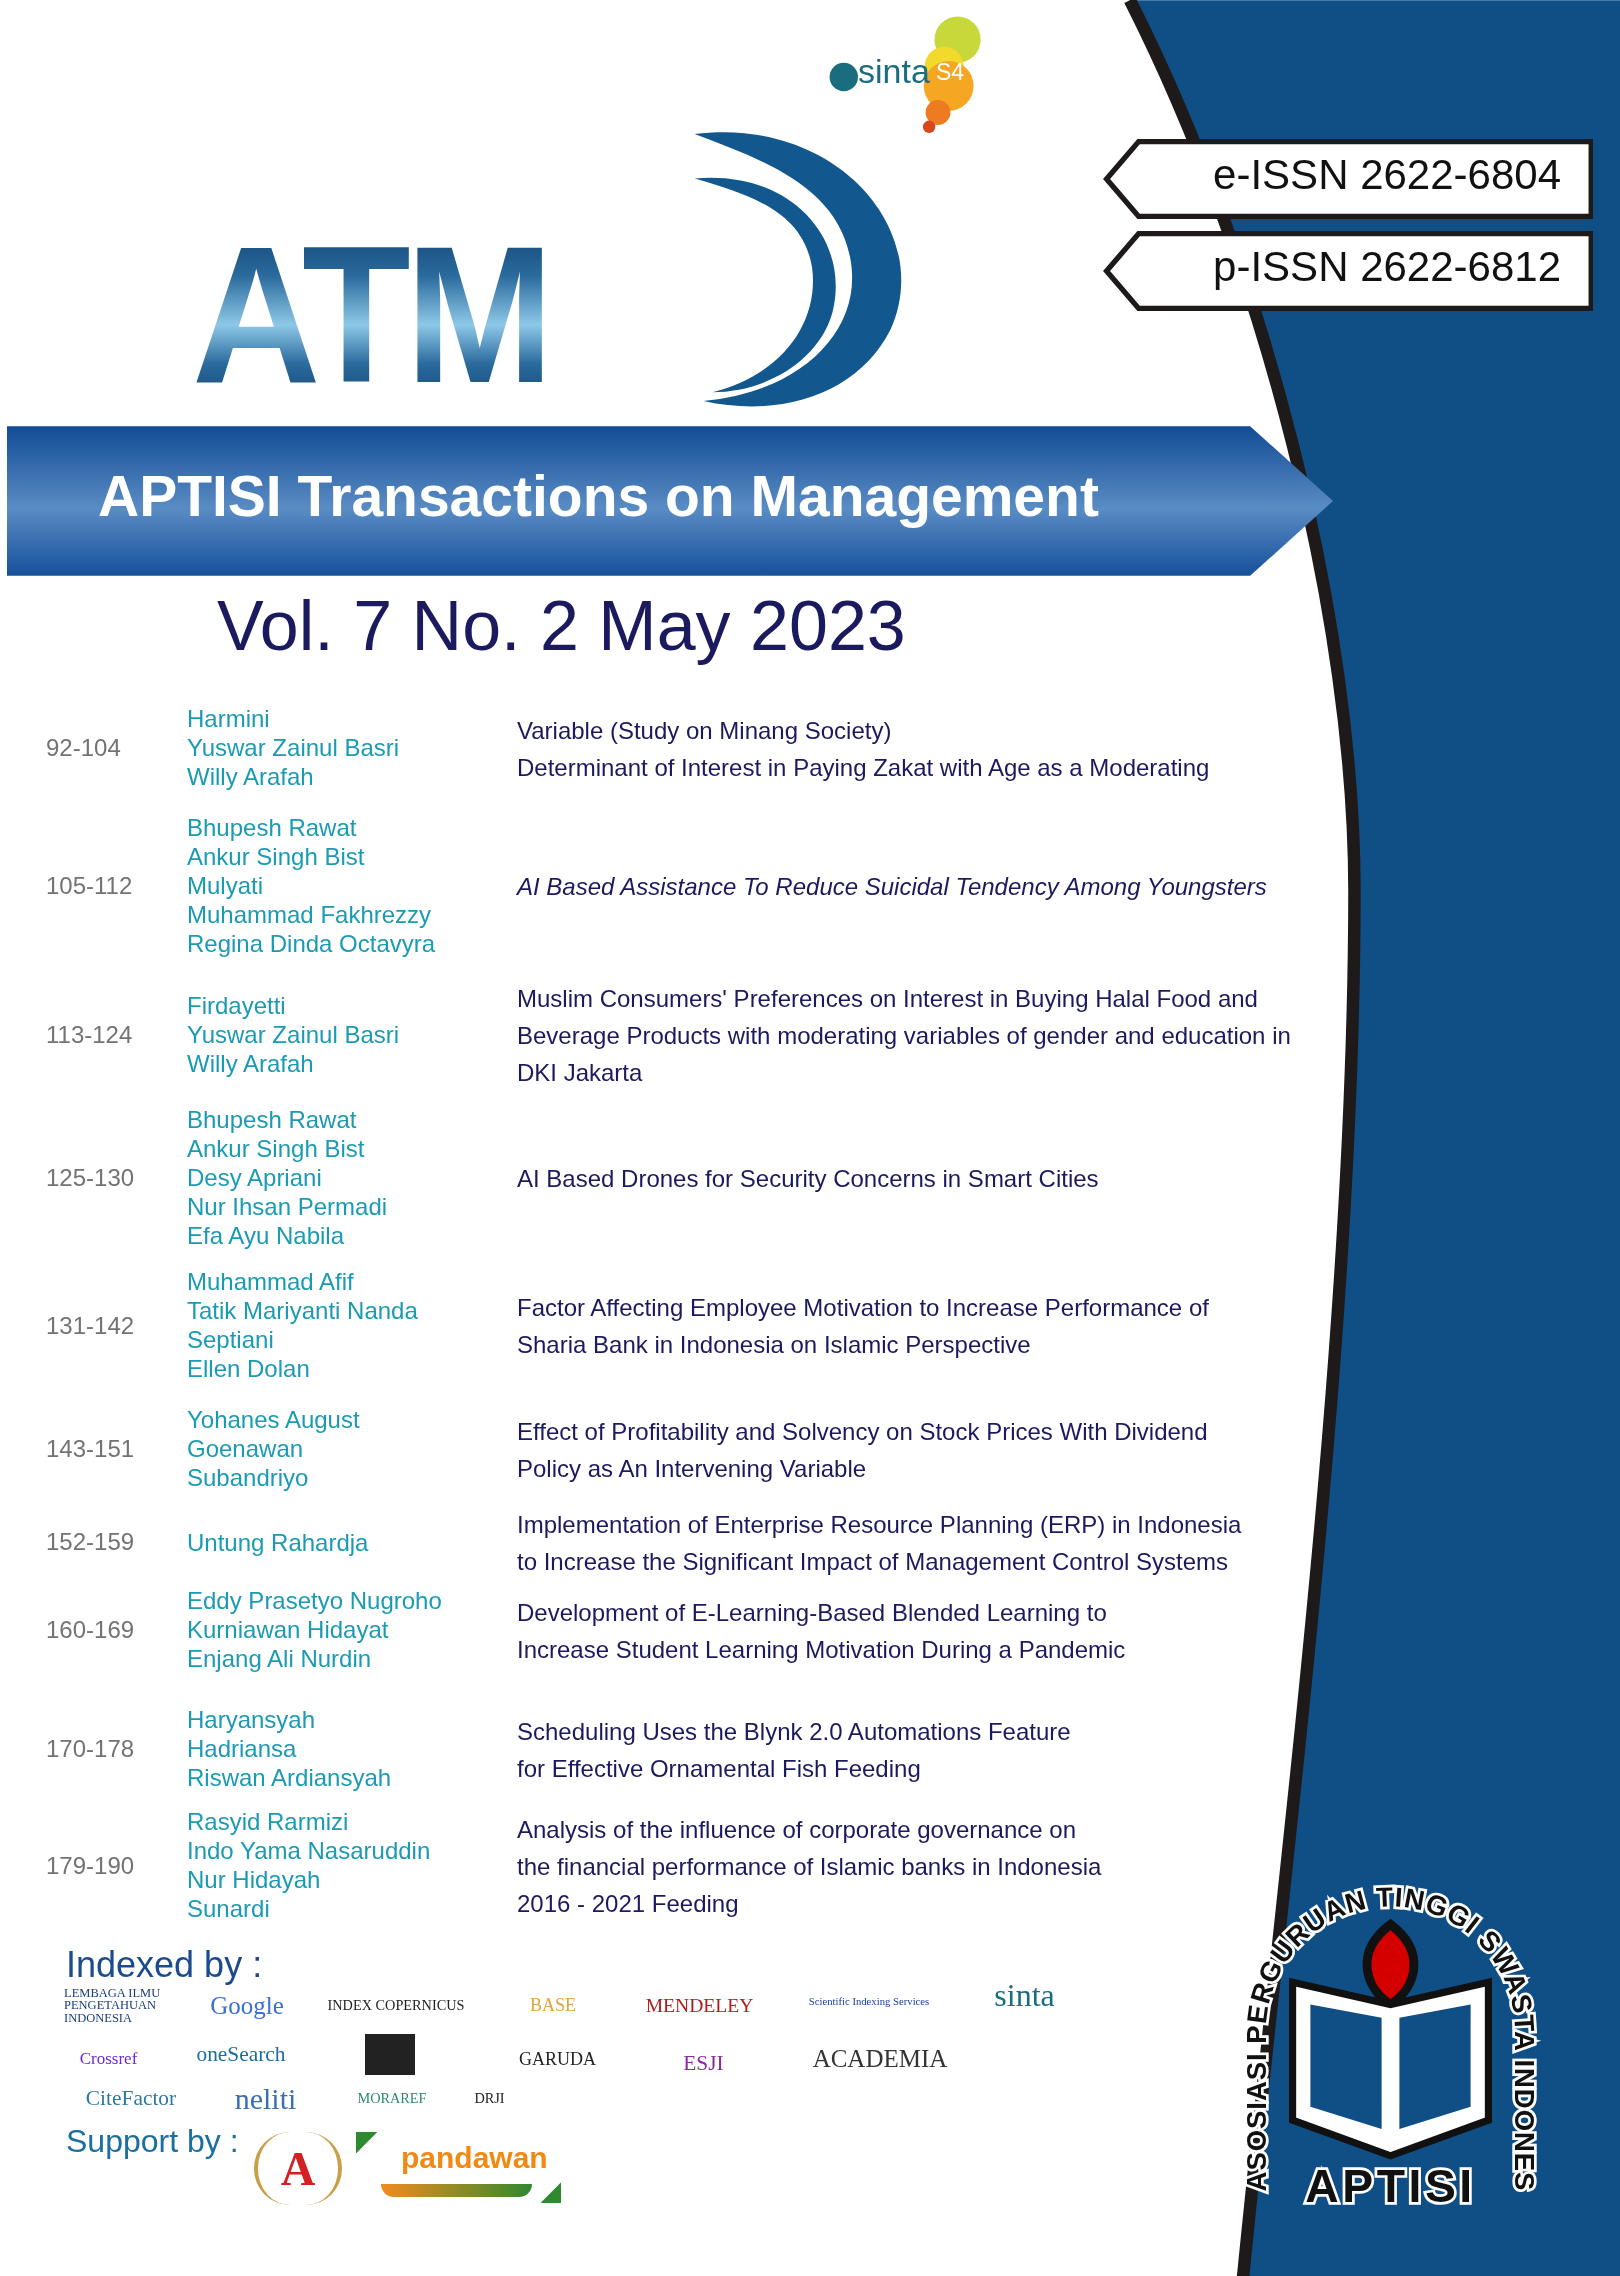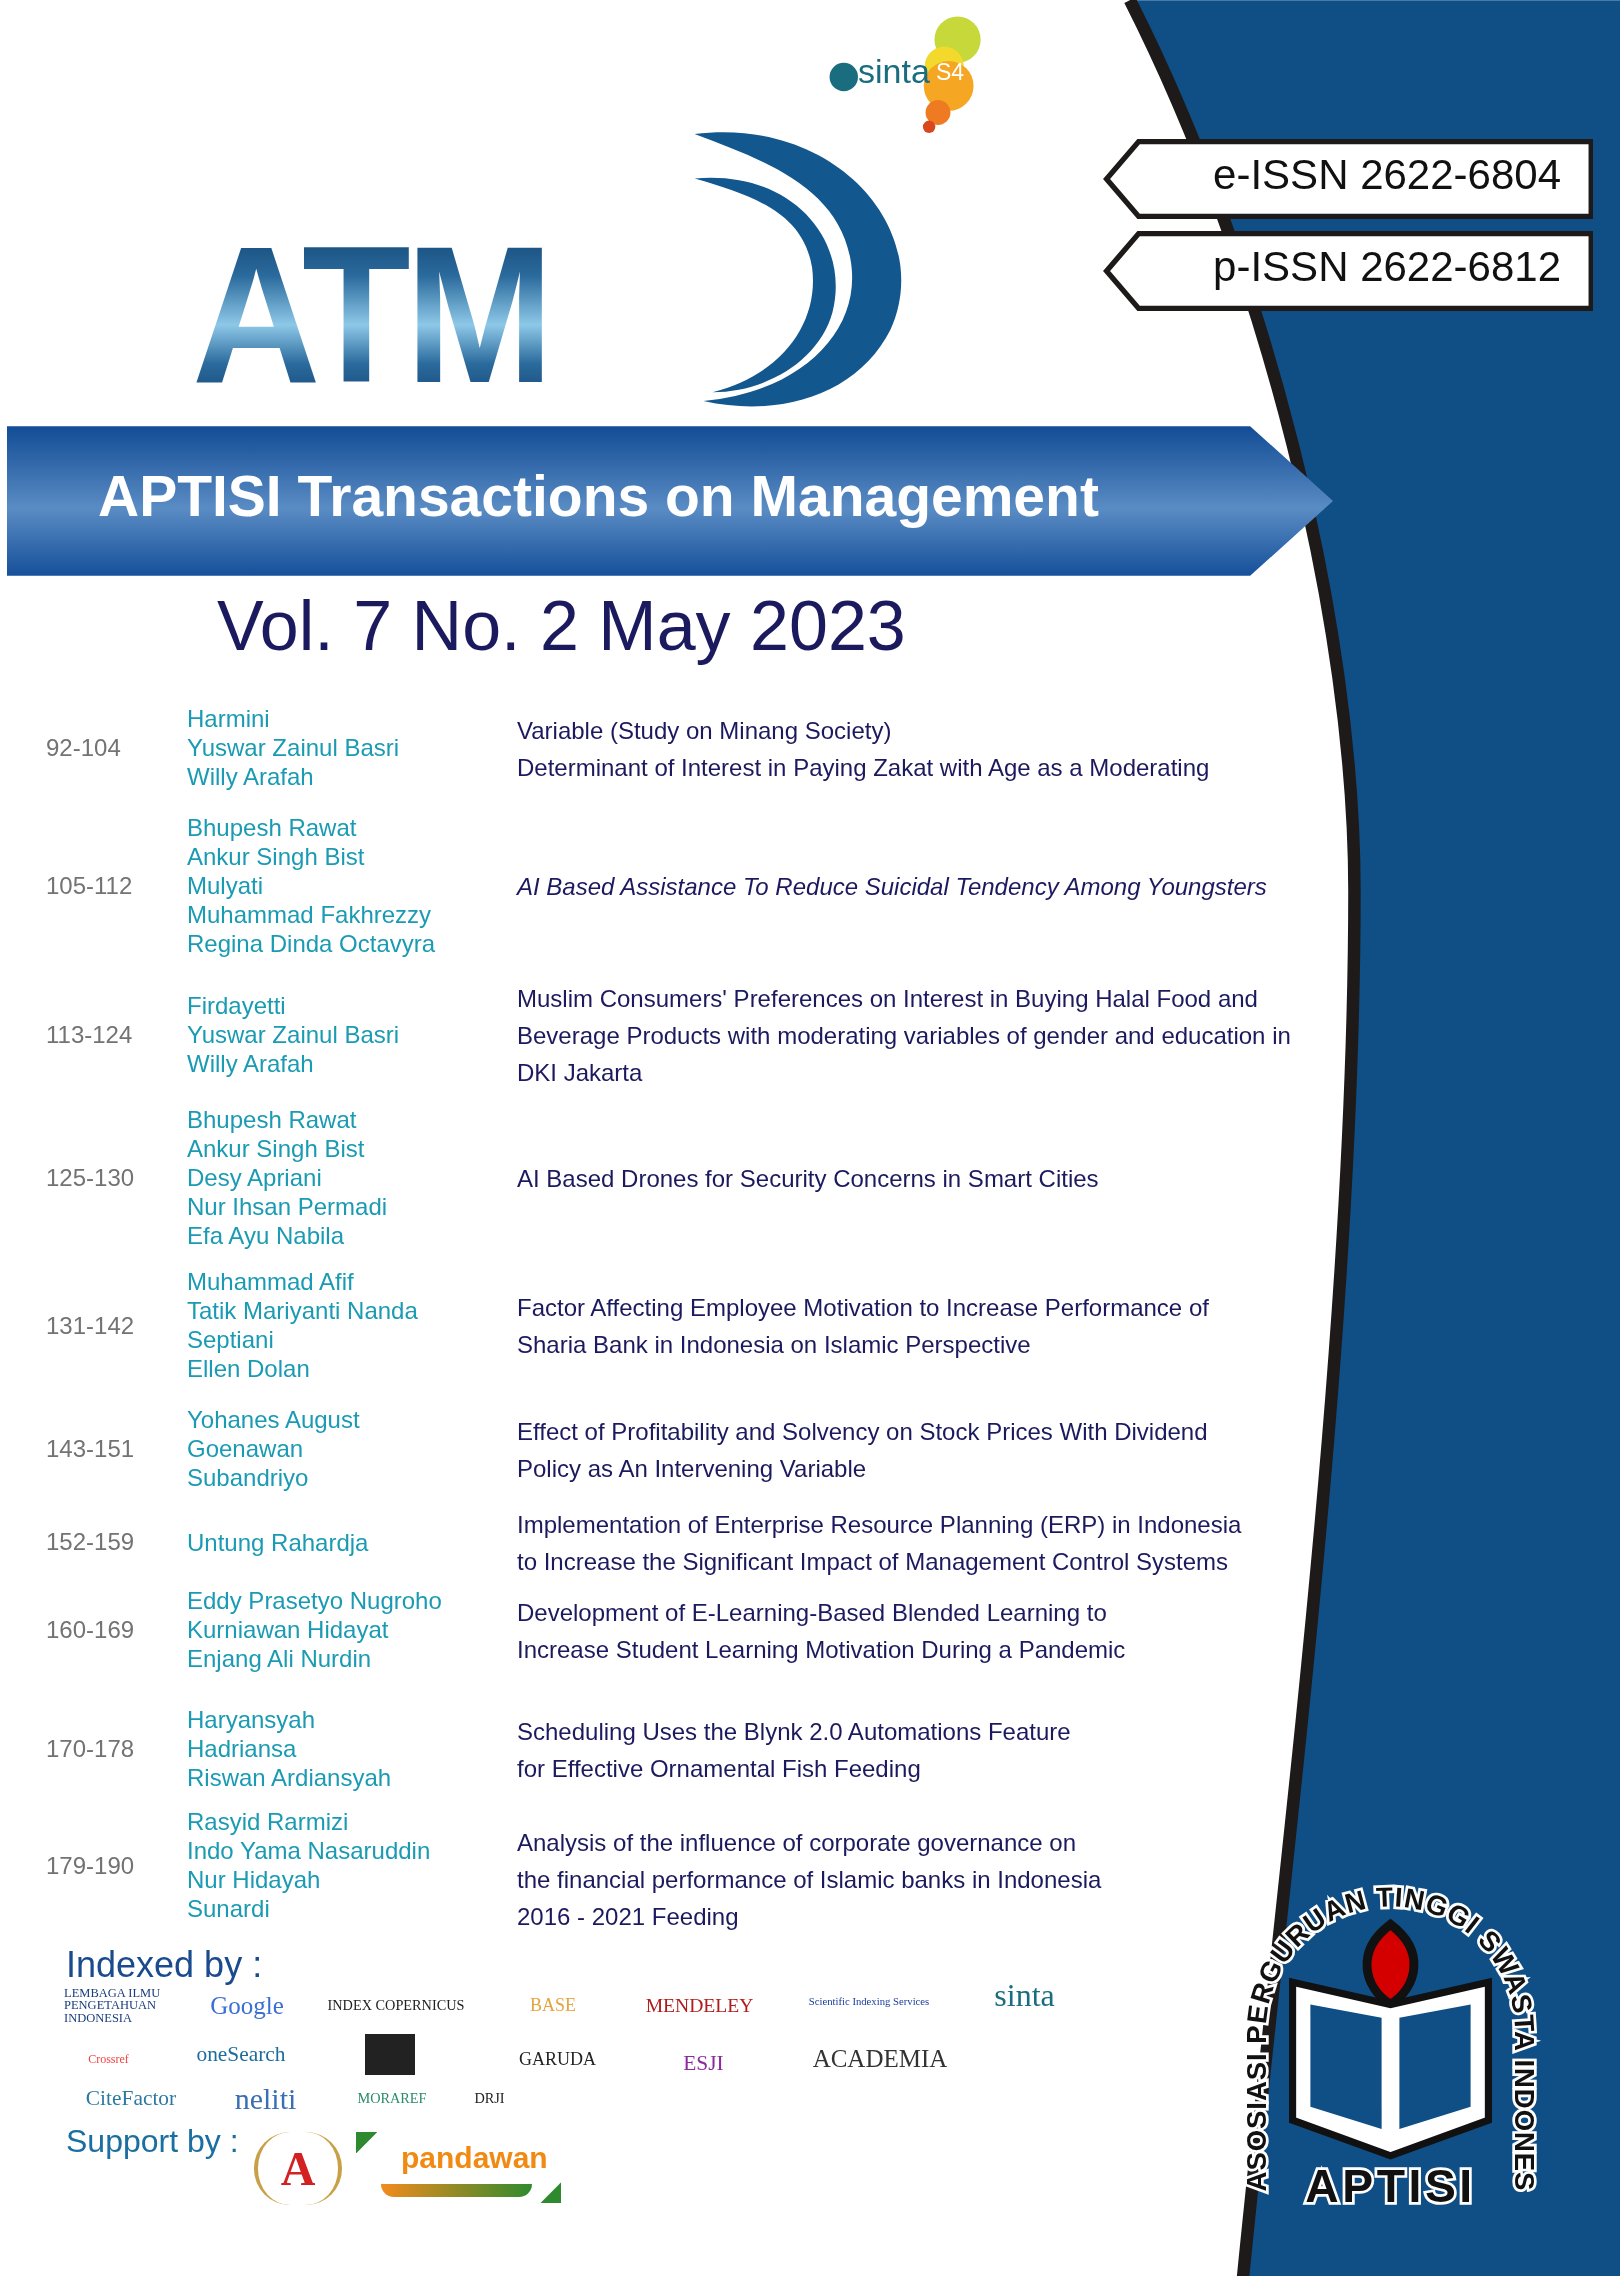--- a/index.html
+++ b/index.html
@@ -193,38 +193,38 @@
       </div>
     </div>
     <div class="row" style="top: 1807px;">
       <div class="pages" style="top: 45px;">179-190</div>
       <div class="authors" style="top: 0px;">
         <div>Rasyid Rarmizi</div>
         <div>Indo Yama Nasaruddin</div>
         <div>Nur Hidayah</div>
         <div>Sunardi</div>
       </div>
-      <div class="title" style="top: 4px; margin-top: 13px;">
+      <div class="title" style="top: 4px;">
         <div>Analysis of the influence of corporate governance on</div>
         <div>the financial performance of Islamic banks in Indonesia</div>
         <div>2016 - 2021 Feeding</div>
       </div>
     </div>
   </div>
 
 <div class="indexed-label">Indexed by :</div>
 <div id="index-logos">
     <div class="logo" style="left: 64px; top: 1983px; width: 98px; height: 45px; color: rgb(26, 61, 124); font-size: 12.5px; white-space: normal; line-height: 12.5px; text-align: left;">LEMBAGA ILMU PENGETAHUAN INDONESIA</div>
     <div class="logo" style="left: 198px; top: 1983px; width: 98px; height: 45px; color: rgb(59, 111, 212); font-size: 25px;">Google</div>
     <div class="logo" style="left: 316px; top: 1983px; width: 160px; height: 45px; color: rgb(34, 34, 34); font-size: 14.3px;">INDEX COPERNICUS</div>
     <div class="logo" style="left: 495px; top: 1983px; width: 116px; height: 45px; color: rgb(230, 162, 60); font-size: 18px;">BASE</div>
     <div class="logo" style="left: 624px; top: 1983px; width: 151px; height: 45px; color: rgb(176, 28, 28); font-size: 19.6px;">MENDELEY</div>
     <div class="logo" style="left: 789px; top: 1974px; width: 160px; height: 53px; color: rgb(26, 61, 156); font-size: 10.7px;">Scientific Indexing Services</div>
     <div class="logo" style="left: 962px; top: 1969px; width: 125px; height: 53px; color: rgb(26, 109, 126); font-size: 32px;">sinta</div>
-    <div class="logo" style="left: 64px; top: 2041px; width: 89px; height: 36px; color: #ef4444; font-size: 12px;">Crossref</div>
+    <div class="logo" style="left: 64px; top: 2041px; width: 89px; height: 36px; color: #6d28d9; font-size: 17px;">Crossref</div>
     <div class="logo" style="left: 183px; top: 2034px; width: 116px; height: 41px; color: rgb(26, 109, 156); font-size: 21.4px;">oneSearch</div>
     <div class="logo" style="left: 365px; top: 2034px; width: 50px; height: 41px; color: rgb(85, 85, 85); font-size: 9px; background: rgb(34, 34, 34);"></div>
     <div class="logo" style="left: 495px; top: 2041px; width: 125px; height: 36px; color: rgb(34, 34, 34); font-size: 18px;">GARUDA</div>
     <div class="logo" style="left: 659px; top: 2041px; width: 89px; height: 45px; color: rgb(138, 42, 156); font-size: 21.4px;">ESJI</div>
     <div class="logo" style="left: 800px; top: 2041px; width: 160px; height: 36px; color: rgb(51, 51, 51); font-size: 25px;">ACADEMIA</div>
     <div class="logo" style="left: 64px; top: 2076px; width: 134px; height: 45px; color: rgb(42, 122, 160); font-size: 21.4px;">CiteFactor</div>
     <div class="logo" style="left: 212px; top: 2076px; width: 107px; height: 45px; color: rgb(58, 111, 181); font-size: 30px;">neliti</div>
     <div class="logo" style="left: 352px; top: 2076px; width: 80px; height: 45px; color: rgb(42, 138, 106); font-size: 14.3px;">MORAREF</div>
     <div class="logo" style="left: 454px; top: 2076px; width: 71px; height: 45px; color: rgb(34, 34, 34); font-size: 14.3px;">DRJI</div>
   </div>

